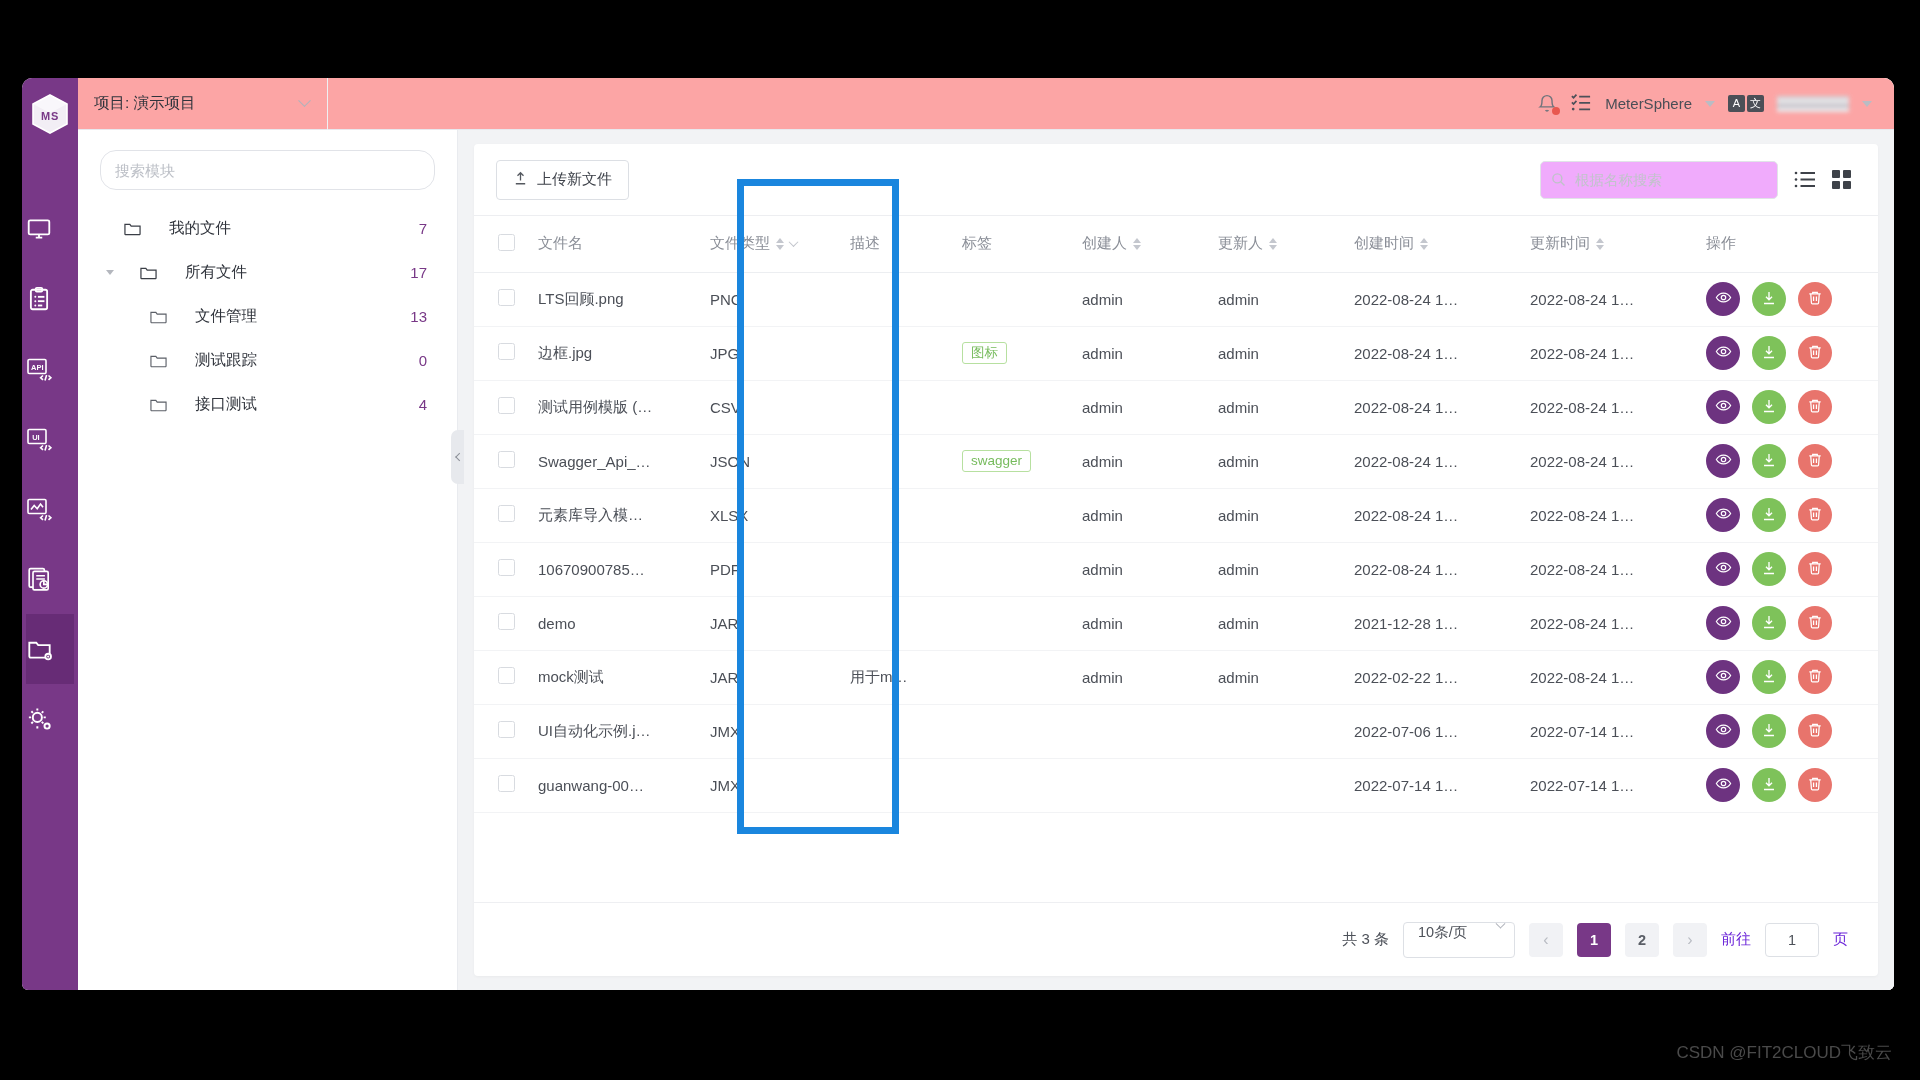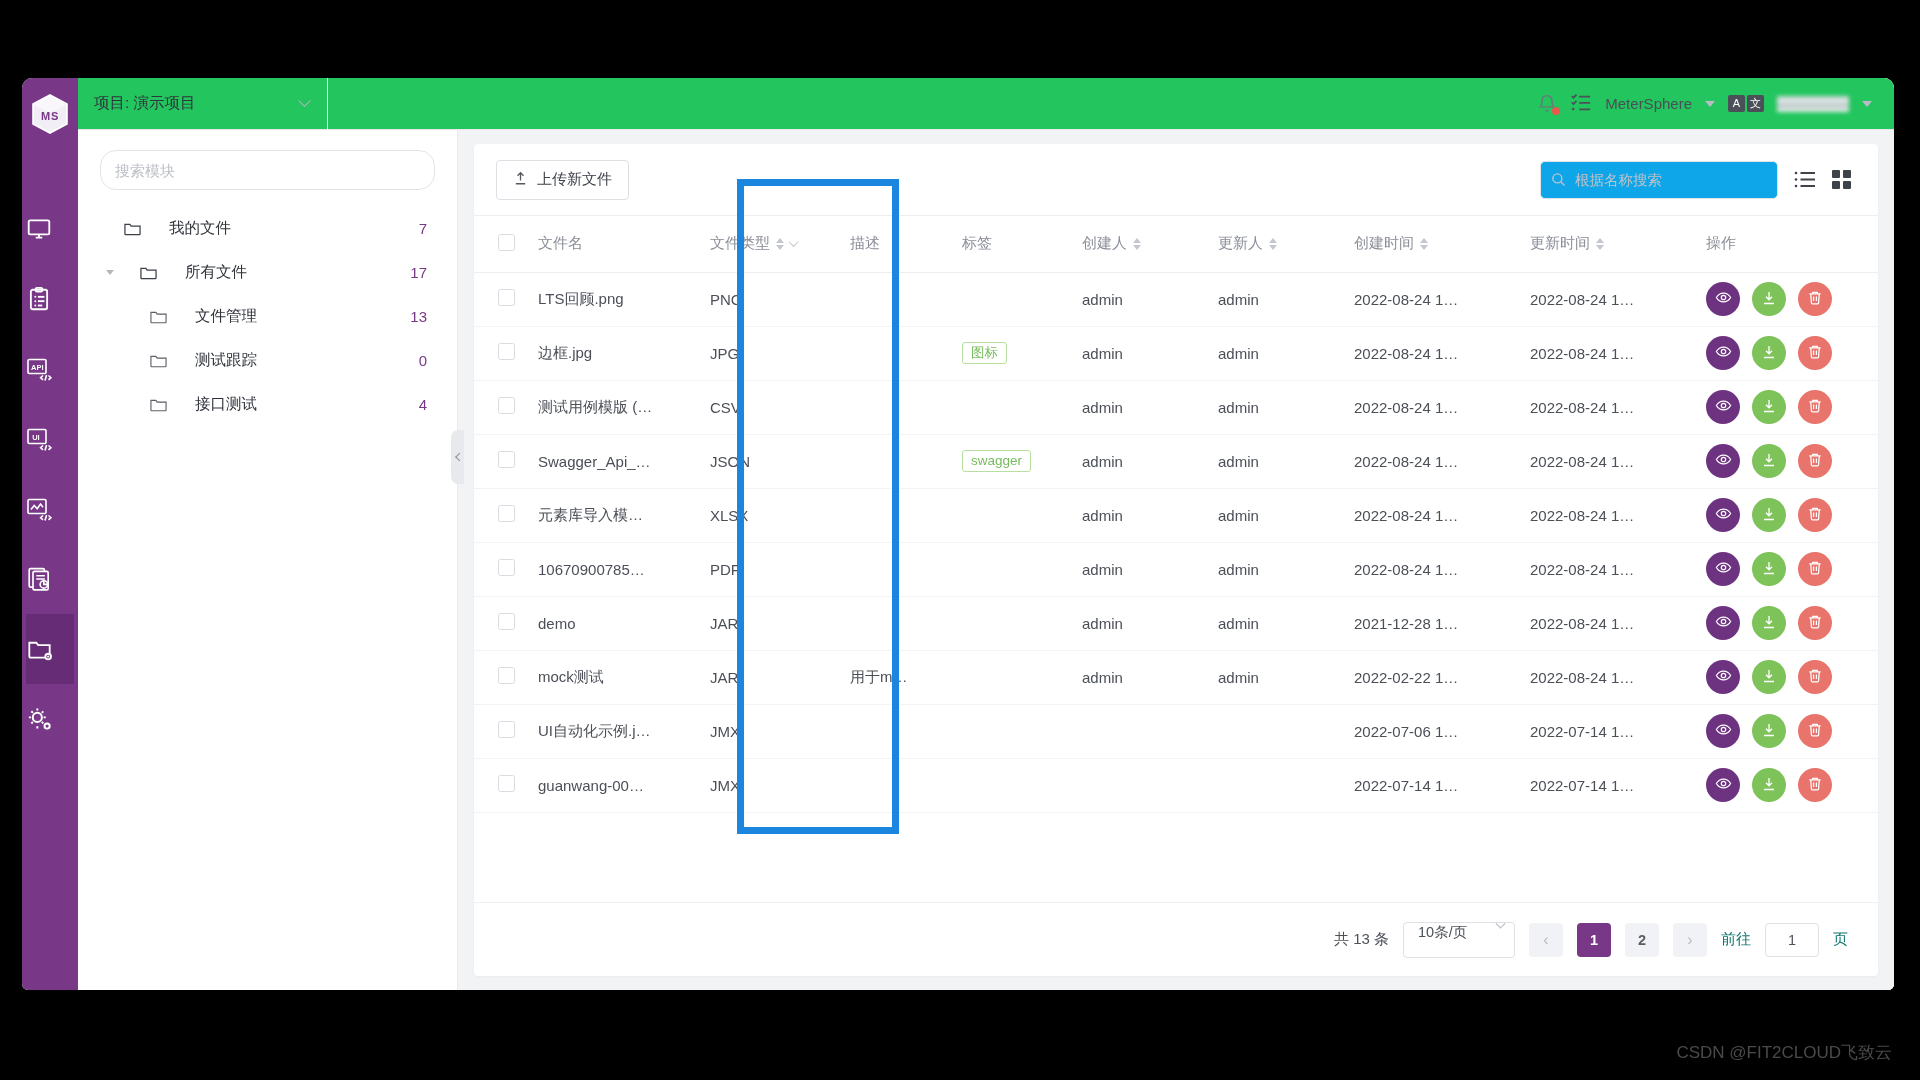--- a/index.html
+++ b/index.html
@@ -53,21 +53,21 @@
     background: #fff;
   }
 
   
   #top-header {
     height: 52px;
     flex: 0 0 52px;
     border-bottom: 1px solid #e8e8ed;
     display: flex;
     align-items: center;
-    background: #22c55e;
+    background: #fca5a5;
     position: relative;
   }
   #project-selector {
     width: 250px;
     flex: 0 0 250px;
     height: 52px;
     display: flex; align-items: center;
     padding: 0 18px 0 16px;
     border-right: 1px solid #eef0f3;
     cursor: pointer;
@@ -246,21 +246,21 @@
     margin-left: auto; display: flex; align-items: center; gap: 16px;
   }
   #name-search-wrap {
     position: relative; width: 238px; height: 38px;
   }
   #name-search {
     width: 100%; height: 100%;
     border: 1px solid #e1e3e8; border-radius: 5px;
     padding: 0 10px 0 34px;
     font-size: 14.5px; color: #4a4e56; outline: none;
-    font-family: inherit; background: #0ea5e9;
+    font-family: inherit; background: #f0abfc;
   }
   #name-search::placeholder { color: #c0c3ca; }
   .srch-ic { position: absolute; left: 11px; top: 11px; }
   .view-toggle { display: flex; align-items: center; gap: 4px; cursor: pointer; }
 
   
   #table-scroll { flex: 1; overflow: hidden; position: relative; }
   table { width: 100%; border-collapse: collapse; table-layout: fixed; }
   thead th {
     height: 56px;
@@ -354,21 +354,21 @@
   }
   .pg-btn {
     min-width: 34px; height: 34px; border-radius: 4px;
     background: #f1f2f5; color: #5a5e66;
     display: flex; align-items: center; justify-content: center;
     font-size: 14.5px; cursor: pointer; padding: 0 8px;
     font-weight: bold;
   }
   .pg-btn.current { background: #783887; color: #fff; }
   .pg-btn.arrow { color: #b9bcc3; font-weight: normal; font-size: 16px;}
-  .pg-goto { font-size: 15px; color: #0f766e; font-family: Liberation Serif, serif; }
+  .pg-goto { font-size: 15px; color: #6d28d9; font-family: Liberation Serif, serif; }
   #goto-input {
     width: 54px; height: 34px; border: 1px solid #dde0e5; border-radius: 4px;
     text-align: center; font-size: 14.5px; color: #4d5159; outline: none;
     font-family: inherit; background: #fff;
   }
 
   
   #annotation-box {
     position: absolute;
     left: 737px; top: 179px;
@@ -1046,21 +1046,21 @@
                             </svg></span>
                         </span>
                       </div>
                     </td>
                   </tr>
                 </tbody>
             </table>
           </div>
 
           <div id="pagination">
-            <span class="pg-total">共 13 条</span>
+            <span class="pg-total">共 3 条</span>
             <div id="page-size">
               <span>10条/页</span>
               <span class="chev" style="width:7px;height:7px;"></span>
             </div>
             <div class="pg-btn arrow">‹</div>
             <div class="pg-btn current">1</div>
             <div class="pg-btn">2</div>
             <div class="pg-btn arrow">›</div>
             <span class="pg-goto">前往</span>
             <input id="goto-input" type="text" value="1" style="">

